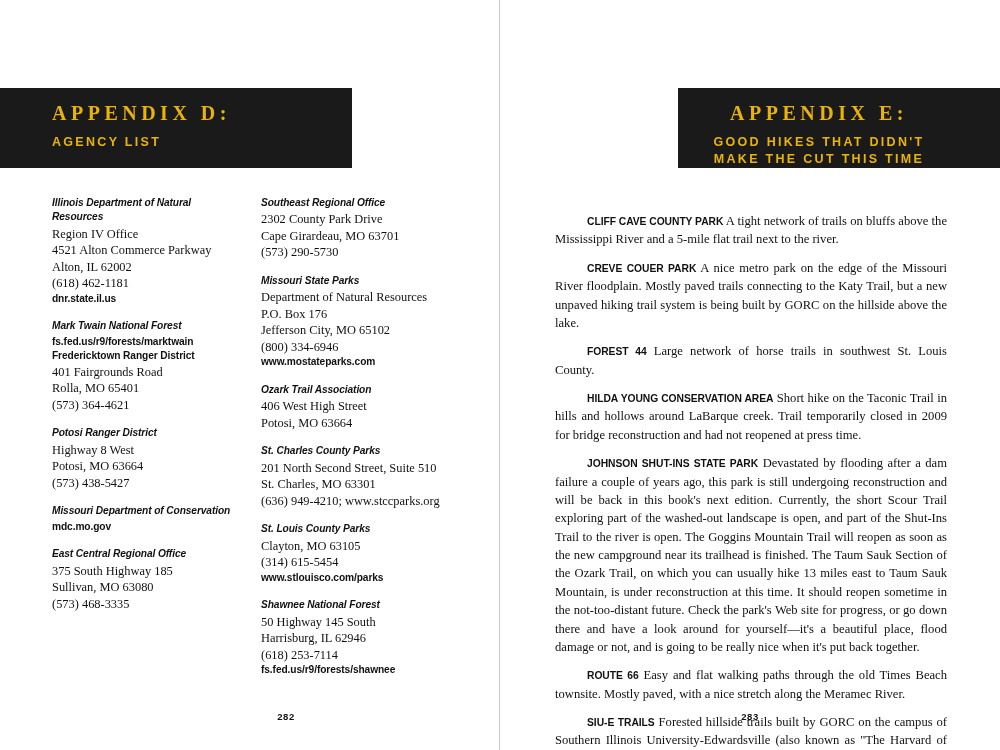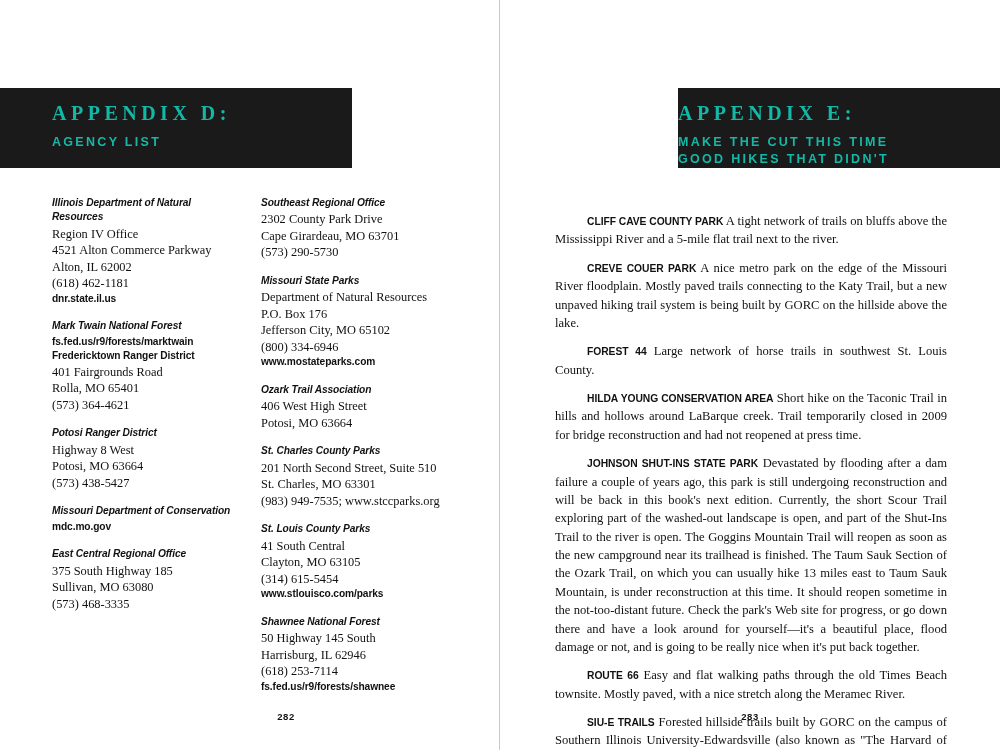--- a/index.html
+++ b/index.html
@@ -35,39 +35,40 @@
     top: 0;
     bottom: 0;
     width: 2px;
     background: #c9c9c9;
   }
 
   
   .banner {
     position: absolute;
     background: #1a1a1a;
-    color: #14b8a6;
+    color: #eab308;
   }
   .banner-left {
     left: 0;
     top: 88px;
     width: 352px;
     height: 80px;
   }
   .banner-right {
     right: 0;
     top: 88px;
     width: 322px;
     height: 80px;
   }
   .banner-inner-left {
     padding: 14px 0 0 52px;
   }
   .banner-inner-right {
     padding: 14px 40px 0 0;
+    text-align: center;
   }
   .appendix-title {
     font-family: "Liberation Serif", serif;
     font-size: 20px;
     font-weight: bold;
     letter-spacing: 4.5px;
     margin: 0 0 10px 0;
     line-height: 1.1;
   }
   .appendix-sub {
@@ -217,25 +218,24 @@
           </div>
           <div class="agency-entry">
             <div class="agency-name">Ozark Trail Association</div>
             <div class="agency-line">406 West High Street</div>
             <div class="agency-line">Potosi, MO 63664</div>
           </div>
           <div class="agency-entry">
             <div class="agency-name">St. Charles County Parks</div>
             <div class="agency-line">201 North Second Street, Suite 510</div>
             <div class="agency-line">St. Charles, MO 63301</div>
-            <div class="agency-line">(983) 949-7535; www.stccparks.org</div>
+            <div class="agency-line">(636) 949-4210; www.stccparks.org</div>
           </div>
           <div class="agency-entry">
             <div class="agency-name">St. Louis County Parks</div>
-            <div class="agency-line">41 South Central</div>
             <div class="agency-line">Clayton, MO 63105</div>
             <div class="agency-line">(314) 615-5454</div>
             <div class="agency-line bold-sans">www.stlouisco.com/parks</div>
           </div>
           <div class="agency-entry">
             <div class="agency-name">Shawnee National Forest</div>
             <div class="agency-line">50 Highway 145 South</div>
             <div class="agency-line">Harrisburg, IL 62946</div>
             <div class="agency-line">(618) 253-7114</div>
             <div class="agency-line bold-sans">fs.fed.us/r9/forests/shawnee</div>
@@ -246,22 +246,22 @@
     <div class="folio folio-left">282</div>
   </div>
 
   <div class="gutter"></div>
 
   <div class="page page-right">
 
     <div class="banner banner-right">
       <div class="banner-inner-right">
         <div class="appendix-title">APPENDIX E:</div>
+        <div class="appendix-sub">GOOD HIKES THAT DIDN'T</div>
         <div class="appendix-sub">MAKE THE CUT THIS TIME</div>
-        <div class="appendix-sub">GOOD HIKES THAT DIDN'T</div>
       </div>
     </div>
 
     <div class="hikes" id="hikes">
         <p class="hike-p"><span class="hike-head">CLIFF CAVE COUNTY PARK</span><span> A tight network of trails on bluffs above the Mississippi River and a 5-mile flat trail next to the river.</span></p>
         <p class="hike-p"><span class="hike-head">CREVE COUER PARK</span><span> A nice metro park on the edge of the Missouri River floodplain. Mostly paved trails connecting to the Katy Trail, but a new unpaved hiking trail system is being built by GORC on the hillside above the lake.</span></p>
         <p class="hike-p"><span class="hike-head">FOREST 44</span><span> Large network of horse trails in southwest St. Louis County.</span></p>
         <p class="hike-p"><span class="hike-head">HILDA YOUNG CONSERVATION AREA</span><span> Short hike on the Taconic Trail in hills and hollows around LaBarque creek. Trail temporarily closed in 2009 for bridge reconstruction and had not reopened at press time.</span></p>
         <p class="hike-p"><span class="hike-head">JOHNSON SHUT-INS STATE PARK</span><span> Devastated by flooding after a dam failure a couple of years ago, this park is still undergoing reconstruction and will be back in this book's next edition. Currently, the short Scour Trail exploring part of the washed-out landscape is open, and part of the Shut-Ins Trail to the river is open. The Goggins Mountain Trail will reopen as soon as the new campground near its trailhead is finished. The Taum Sauk Section of the Ozark Trail, on which you can usually hike 13 miles east to Taum Sauk Mountain, is under reconstruction at this time. It should reopen sometime in the not-too-distant future. Check the park's Web site for progress, or go down there and have a look around for yourself—it's a beautiful place, flood damage or not, and is going to be really nice when it's put back together.</span></p>
         <p class="hike-p"><span class="hike-head">ROUTE 66</span><span> Easy and flat walking paths through the old Times Beach townsite. Mostly paved, with a nice stretch along the Meramec River.</span></p>

